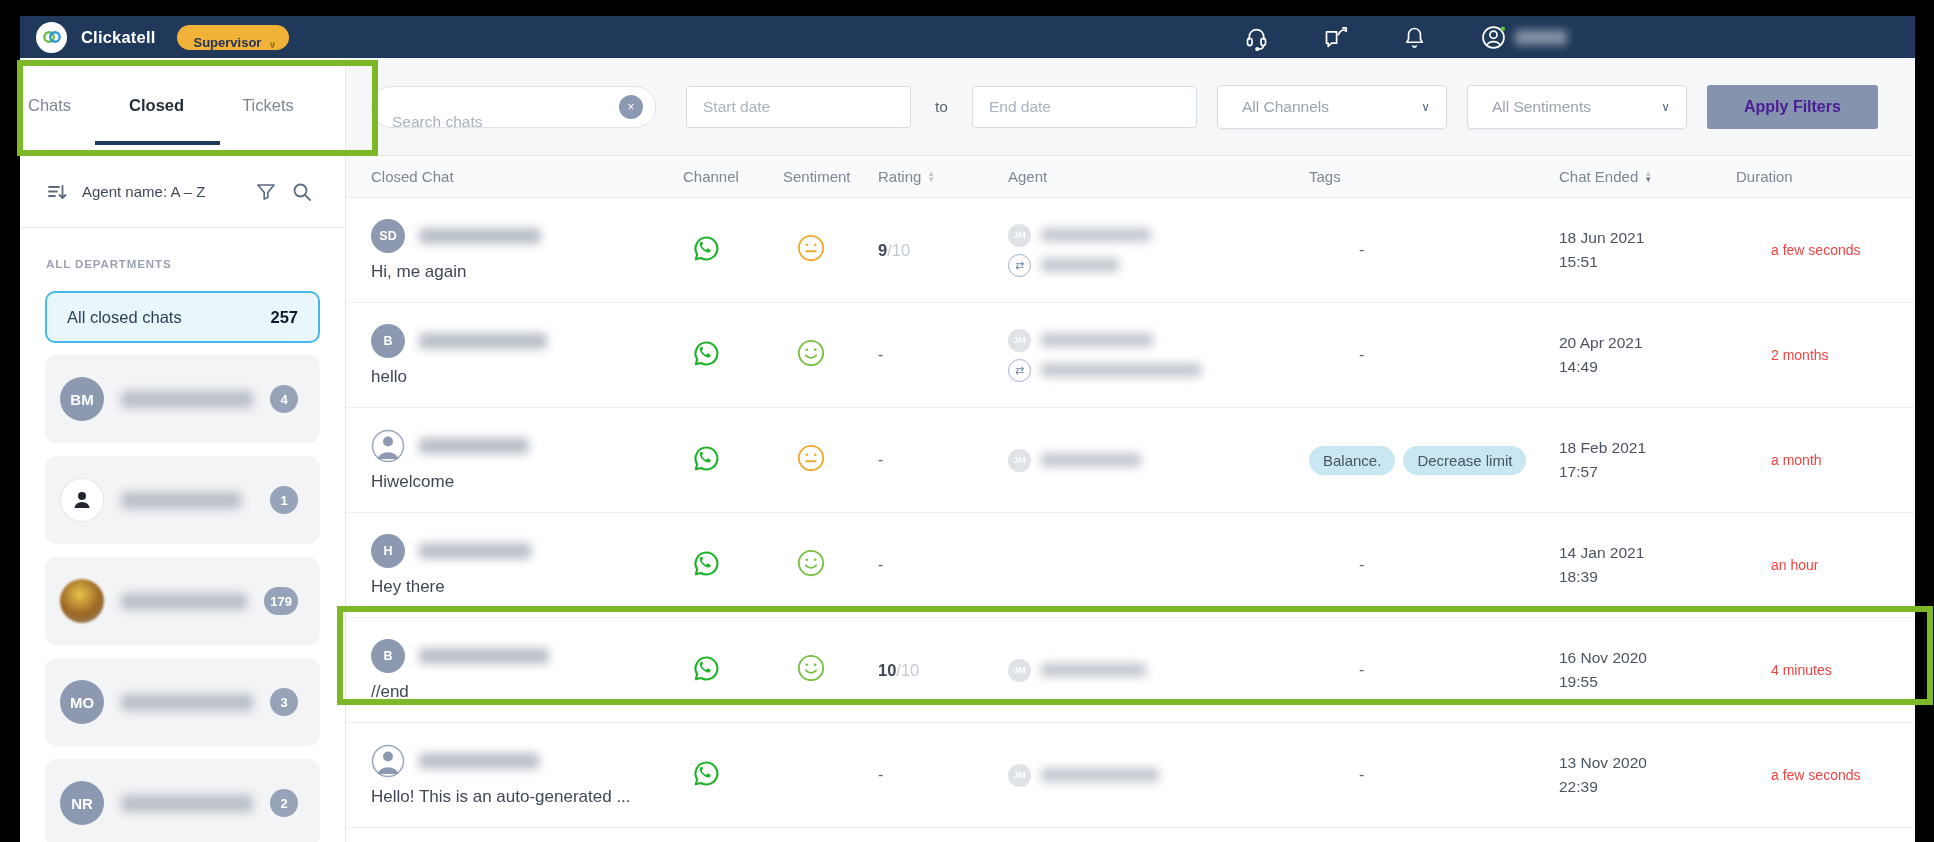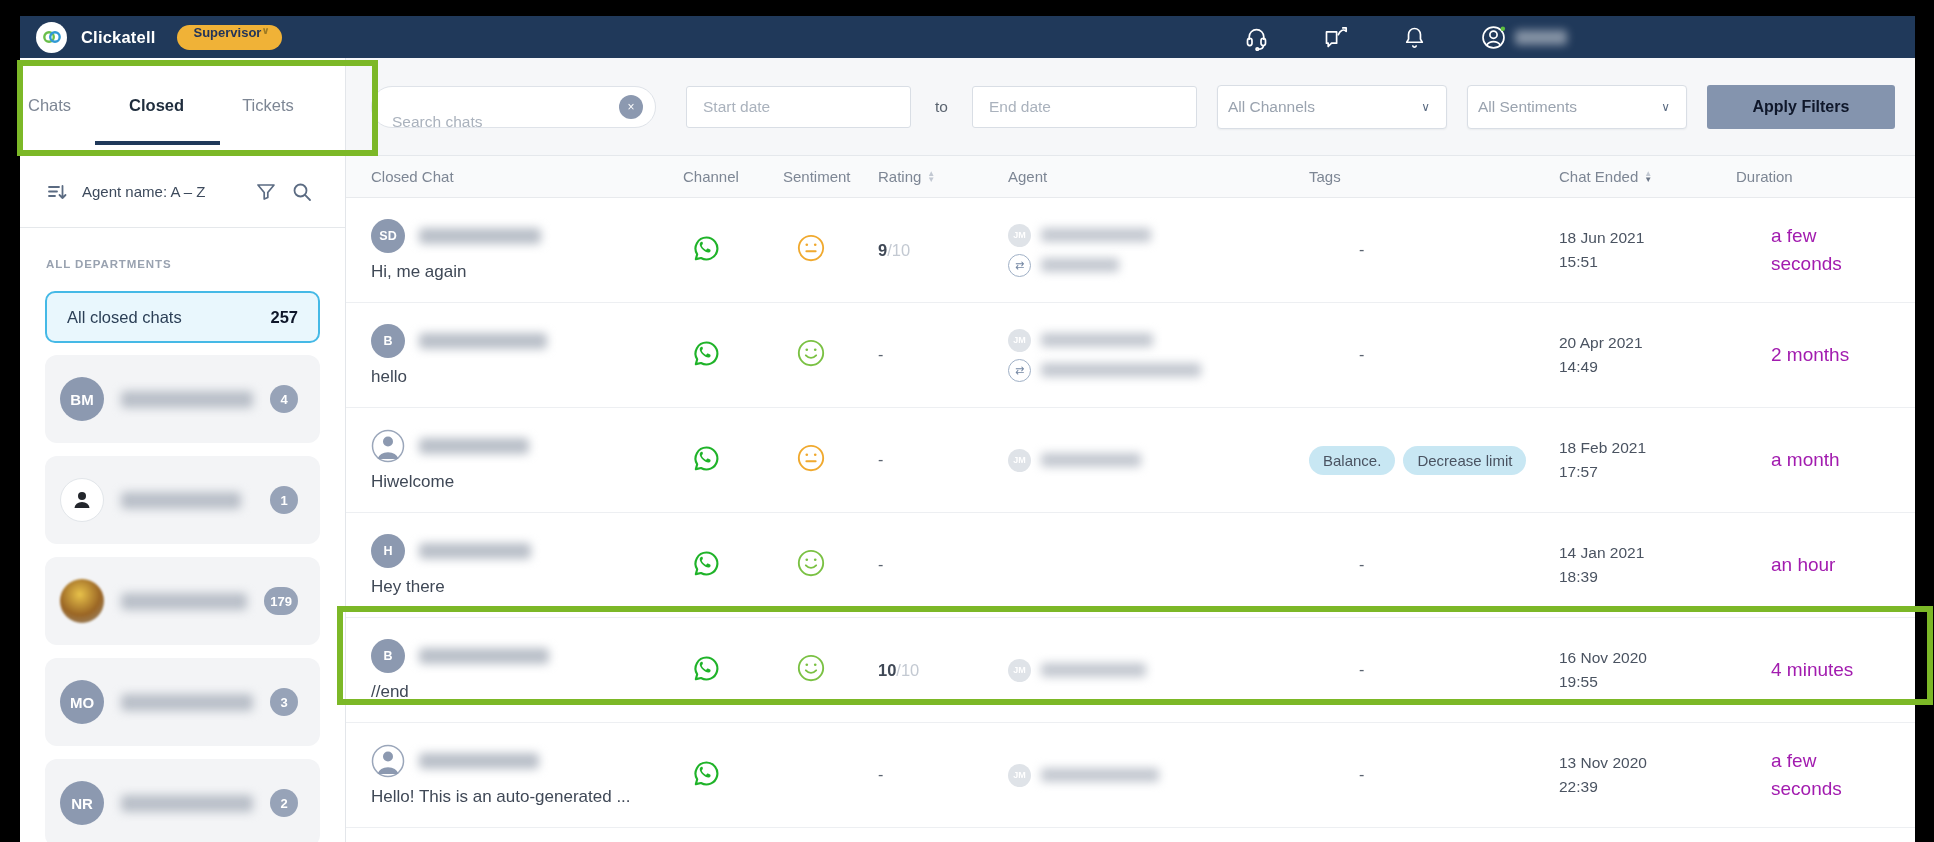--- a/index.html
+++ b/index.html
@@ -11,21 +11,21 @@
     background:#fff; overflow:hidden; display:flex; flex-direction:column; }
 
   
   .topbar { height:42px; background:#20395a; display:flex; align-items:center;
     padding:0 18px 0 16px; flex:none; }
   .logo-circle { width:31px; height:31px; border-radius:50%; background:#fff;
     display:flex; align-items:center; justify-content:center; }
   .brand { color:#fff; font-size:16.5px; font-weight:bold; letter-spacing:.2px; margin-left:14px; }
   .role-pill { margin-left:22px; background:#f0b237; color:#22345a; font-weight:bold;
     font-size:13px; height:25px; border-radius:13px; padding:0 12px 0 16px;
-    display:flex; align-items:flex-start; cursor:pointer; }
+    display:flex; align-items:flex-end; gap:7px; cursor:pointer; }
   .role-pill .chev { color:#9d7a22; font-size:10px; }
   .topbar-right { margin-left:auto; display:flex; align-items:center; gap:52px; margin-right:330px; }
   .tb-icon { width:27px; height:27px; display:block; cursor:pointer; }
   .user-wrap { display:flex; align-items:center; gap:8px; }
   .user-blur { width:52px; height:15px; border-radius:3px; background:rgba(255,255,255,.45); filter:blur(4px); }
 
   
   .content { flex:1; display:flex; min-height:0; }
 
   
@@ -66,24 +66,24 @@
     font-family:inherit;margin-top:31px; }
   .search-pill input::placeholder { color:#aab2bd; }
   .clear-btn { width:24px; height:24px; border-radius:50%; background:#8c99b0; color:#fff; font-size:12px;
     display:flex; align-items:center; justify-content:center; cursor:pointer; flex:none; }
   .date-box { width:225px; height:42px; background:#fff; border:1px solid #d9dee5; border-radius:3px;
     display:flex; align-items:center; padding:0 14px 0 16px; }
   .date-box input { border:none; outline:none; flex:1; font-size:15.5px; background:transparent; font-family:inherit; color:#3f4856; }
   .date-box input::placeholder { color:#aab2bd; }
   .to-label { font-size:15.5px; color:#5b6470; margin:0 24px; }
   .select-box { width:230px; height:44px; background:#fff; border:1px solid #d9dee5; border-radius:4px;
-    box-shadow:0 1px 2px rgba(40,50,70,.06); display:flex; align-items:center; padding:0 16px 0 10px;
+    box-shadow:0 1px 2px rgba(40,50,70,.06); display:flex; align-items:center; padding:0 16px 0 24px;
     font-size:15.5px; color:#9aa3af; cursor:pointer; }
   .select-box .chev { margin-left:auto; color:#5b6b82; font-size:12px; }
-  .apply-btn { width:188px; height:44px; background:#8494ae; color:#0f172a; font-size:16px; font-weight:bold;
+  .apply-btn { width:171px; height:44px; background:#8494ae; color:#4c1d95; font-size:16px; font-weight:bold;
     border:none; border-radius:3px; cursor:pointer; margin-left:20px; font-family:inherit; }
   .gap20 { width:20px; flex:none; } .gap30 { width:30px; flex:none; }
 
   
   .thead, .trow { display:grid;
     grid-template-columns:312px 100px 95px 115px 308px 258px 177px 1fr;
     padding-left:25px; align-items:center; }
   .thead { height:42px; background:#f9fafb; border-bottom:1px solid #e8eaed; flex:none; }
   .th { font-size:15px; color:#7d8694; display:flex; align-items:center; gap:6px; cursor:pointer; }
   .sort-arrows { display:flex; flex-direction:column; line-height:6px; font-size:8px; }
@@ -105,21 +105,21 @@
   .agent-line { display:flex; align-items:center; gap:10px; }
   .mini-av { width:23px; height:23px; border-radius:50%; background:#dfe3e8; color:#fff; font-size:9px; font-weight:bold;
     display:flex; align-items:center; justify-content:center; flex:none; }
   .transfer-ic { width:23px; height:23px; border-radius:50%; border:1.5px solid #9fb0c6; color:#7487a3;
     font-size:11px; display:flex; align-items:center; justify-content:center; flex:none; }
   .agent-blur { height:14px; border-radius:3px; background:#c3c8d0; filter:blur(5px); }
   .cell-tags { display:flex; gap:8px; align-items:center; padding-left:8px; }
   .cell-tags .dash { padding-left:50px; }
   .tag-pill { background:#c8e7f3; border-radius:15px; padding:6px 14px; font-size:15px; color:#4a5361; white-space:nowrap; }
   .cell-ended { font-size:15.5px; color:#4a5361; line-height:1.55; }
-  .cell-dur { font-size:19px; color:#a21caf; padding-left:35px; width:130px; line-height:1.5; }
+  .cell-dur { font-size:14px; color:#ef4444; padding-left:35px; width:130px; line-height:1.5; }
 
   
   .annot { position:absolute; border:6px solid #7cb827; pointer-events:none; z-index:50; }
   .annot-tabs { left:17px; top:60px; width:361px; height:96px; }
   .annot-row { left:337px; top:606px; width:1596px; height:99px; }
 </style>
 </head>
 <body>
 
 <div class="app">

